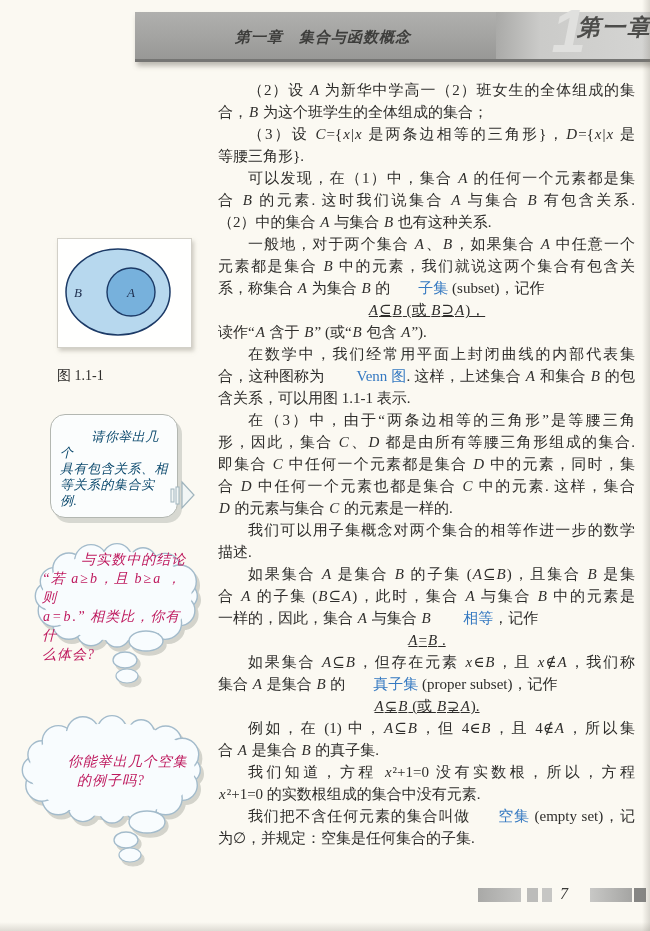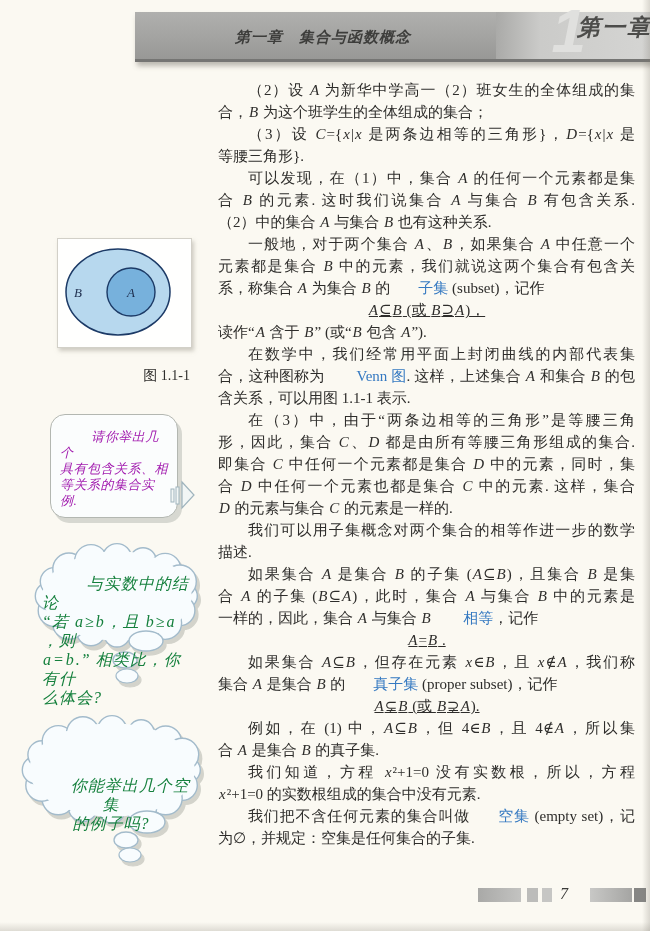--- a/index.html
+++ b/index.html
@@ -26,36 +26,36 @@
   .tl{height:22px;text-align:left;text-align-last:left;}
   .tl.j{text-align:justify;text-align-last:justify;}
   .tl.c{text-align:center;text-align-last:center;text-decoration:underline;}
   .tl.ind{text-indent:2em;}
   .blue{color:#3579c1;padding-left:28px;}
   i.v{font-style:italic;padding:0 1px;}
 
   
   .figure-box{position:absolute;left:57px;top:238px;width:133px;height:108px;background:#fffffe;
     border:1px solid #d2d0c8;box-shadow:2px 3px 4px rgba(170,166,154,.55);}
-  .figure-caption{position:absolute;left:57px;top:367px;width:133px;text-align:right;font-size:14px;color:#2e2d2b;}
+  .figure-caption{position:absolute;left:57px;top:367px;width:133px;text-align:left;font-size:14px;color:#2e2d2b;}
   .venn-label{font-style:italic;font-size:13px;fill:#1c2c4c;font-family:"Liberation Serif",serif;}
 
   
   .speech{position:absolute;left:50px;top:414px;width:126px;height:102px;background:#fbfdfd;
     border:1px solid #b3b7b1;border-radius:15px;box-shadow:4px 5px 0 #d7d8d1;}
   .speech-text{position:absolute;left:9px;top:14px;width:110px;font-size:13px;line-height:16px;
-    font-style:italic;color:#a21caf;letter-spacing:.5px;}
+    font-style:italic;color:#0c4a6e;letter-spacing:.5px;}
   .speech-text .bl:first-child{text-indent:2.4em;}
   .speech-arrow{position:absolute;left:170px;top:478px;}
 
   
   .cloud-svg{position:absolute;overflow:visible;filter:drop-shadow(3px 4px 0 rgba(203,204,196,.85));}
   .cloud1-svg{left:25px;top:538px;}
   .cloud2-svg{left:25px;top:718px;}
-  .cloud-text{position:absolute;font-size:16px;line-height:19px;font-style:italic;color:#15803d;letter-spacing:1px;margin-top:24px;}
+  .cloud-text{position:absolute;font-size:14px;line-height:19px;font-style:italic;color:#be185d;letter-spacing:1px;}
   .cloud1-text{left:42px;top:550px;width:152px;}
   .cloud1-text .bl:first-child{text-indent:2.8em;}
   .cloud2-text{left:32px;top:752px;width:158px;text-align:center;}
   .cloud2-text .bl:first-child{text-indent:2.4em;}
 
   
   .footer-block{position:absolute;top:888px;height:14px;}
   .fb1{left:478px;width:43px;background:linear-gradient(90deg,#a9a9a7,#c3c3c1);}
   .fb2{left:527px;width:11px;background:#bcbcba;}
   .fb3{left:542px;width:10px;background:#c6c6c4;}

